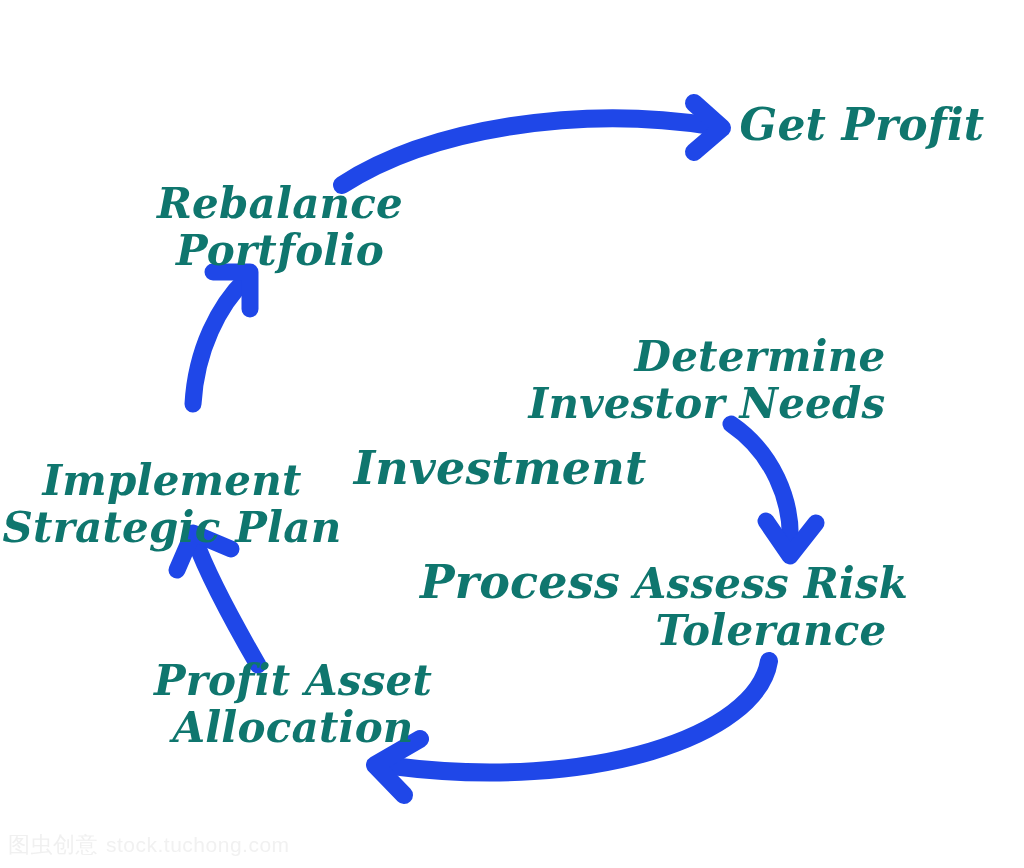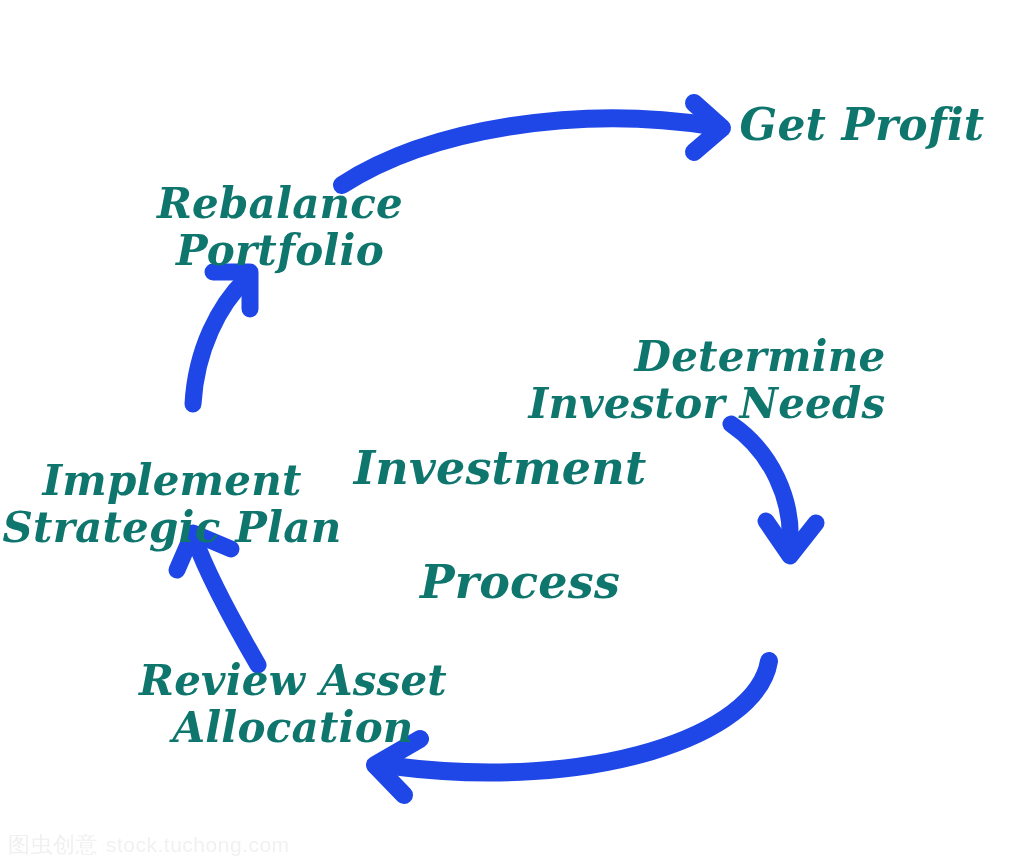--- a/index.html
+++ b/index.html
@@ -114,22 +114,24 @@
   </svg>
 
   <div class="center-title" id="center-title">Investment</div>
 
 
   <div class="center-title" style="left:500px; top:558px; transform:translateX(-50%);margin-left:20px;">Process</div>
 
   <div class="node-label" id="label-determine">Determine
 Investor Needs</div>
 
+  <div class="node-label" id="label-assess">Assess Risk
+Tolerance</div>
 
-  <div class="node-label" id="label-review">Review Asset
+  <div class="node-label" id="label-review">Profit Asset
 Allocation</div>
 
   <div class="node-label" id="label-implement">Implement
 Strategic Plan</div>
 
   <div class="node-label" id="label-rebalance">Rebalance
 Portfolio</div>
 
   <div class="profit-label" id="label-profit">Get Profit</div>
 

